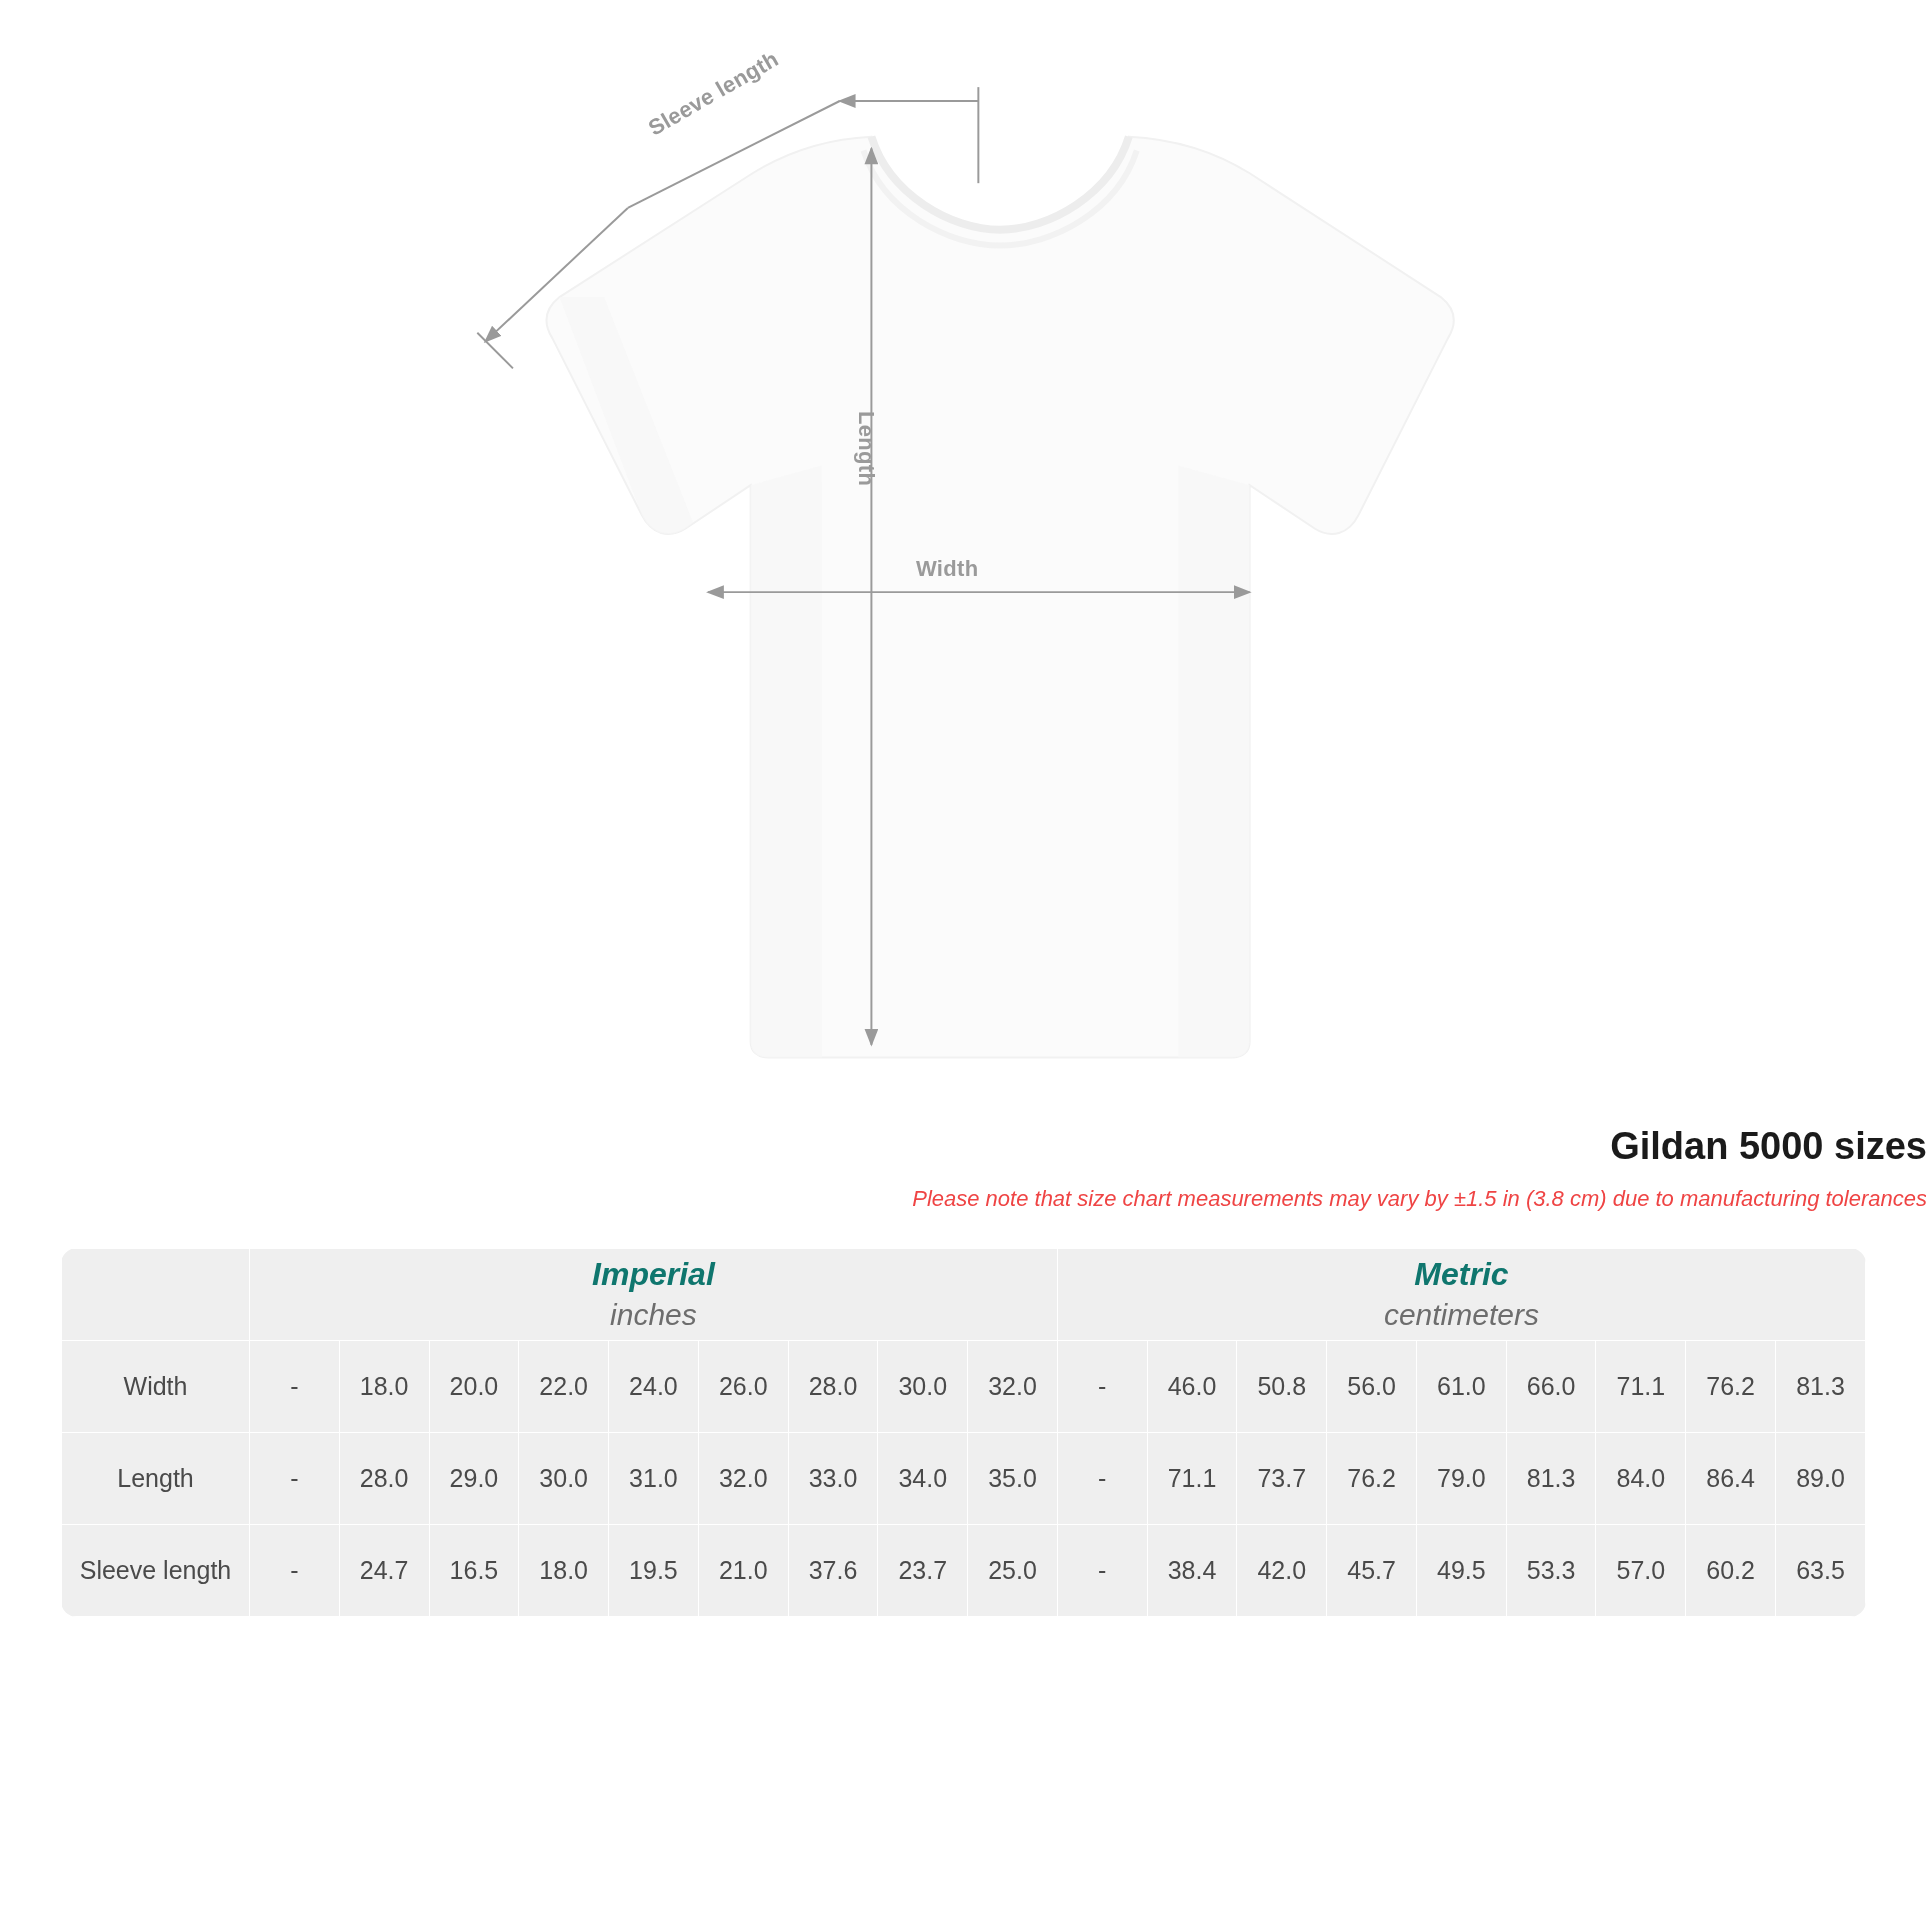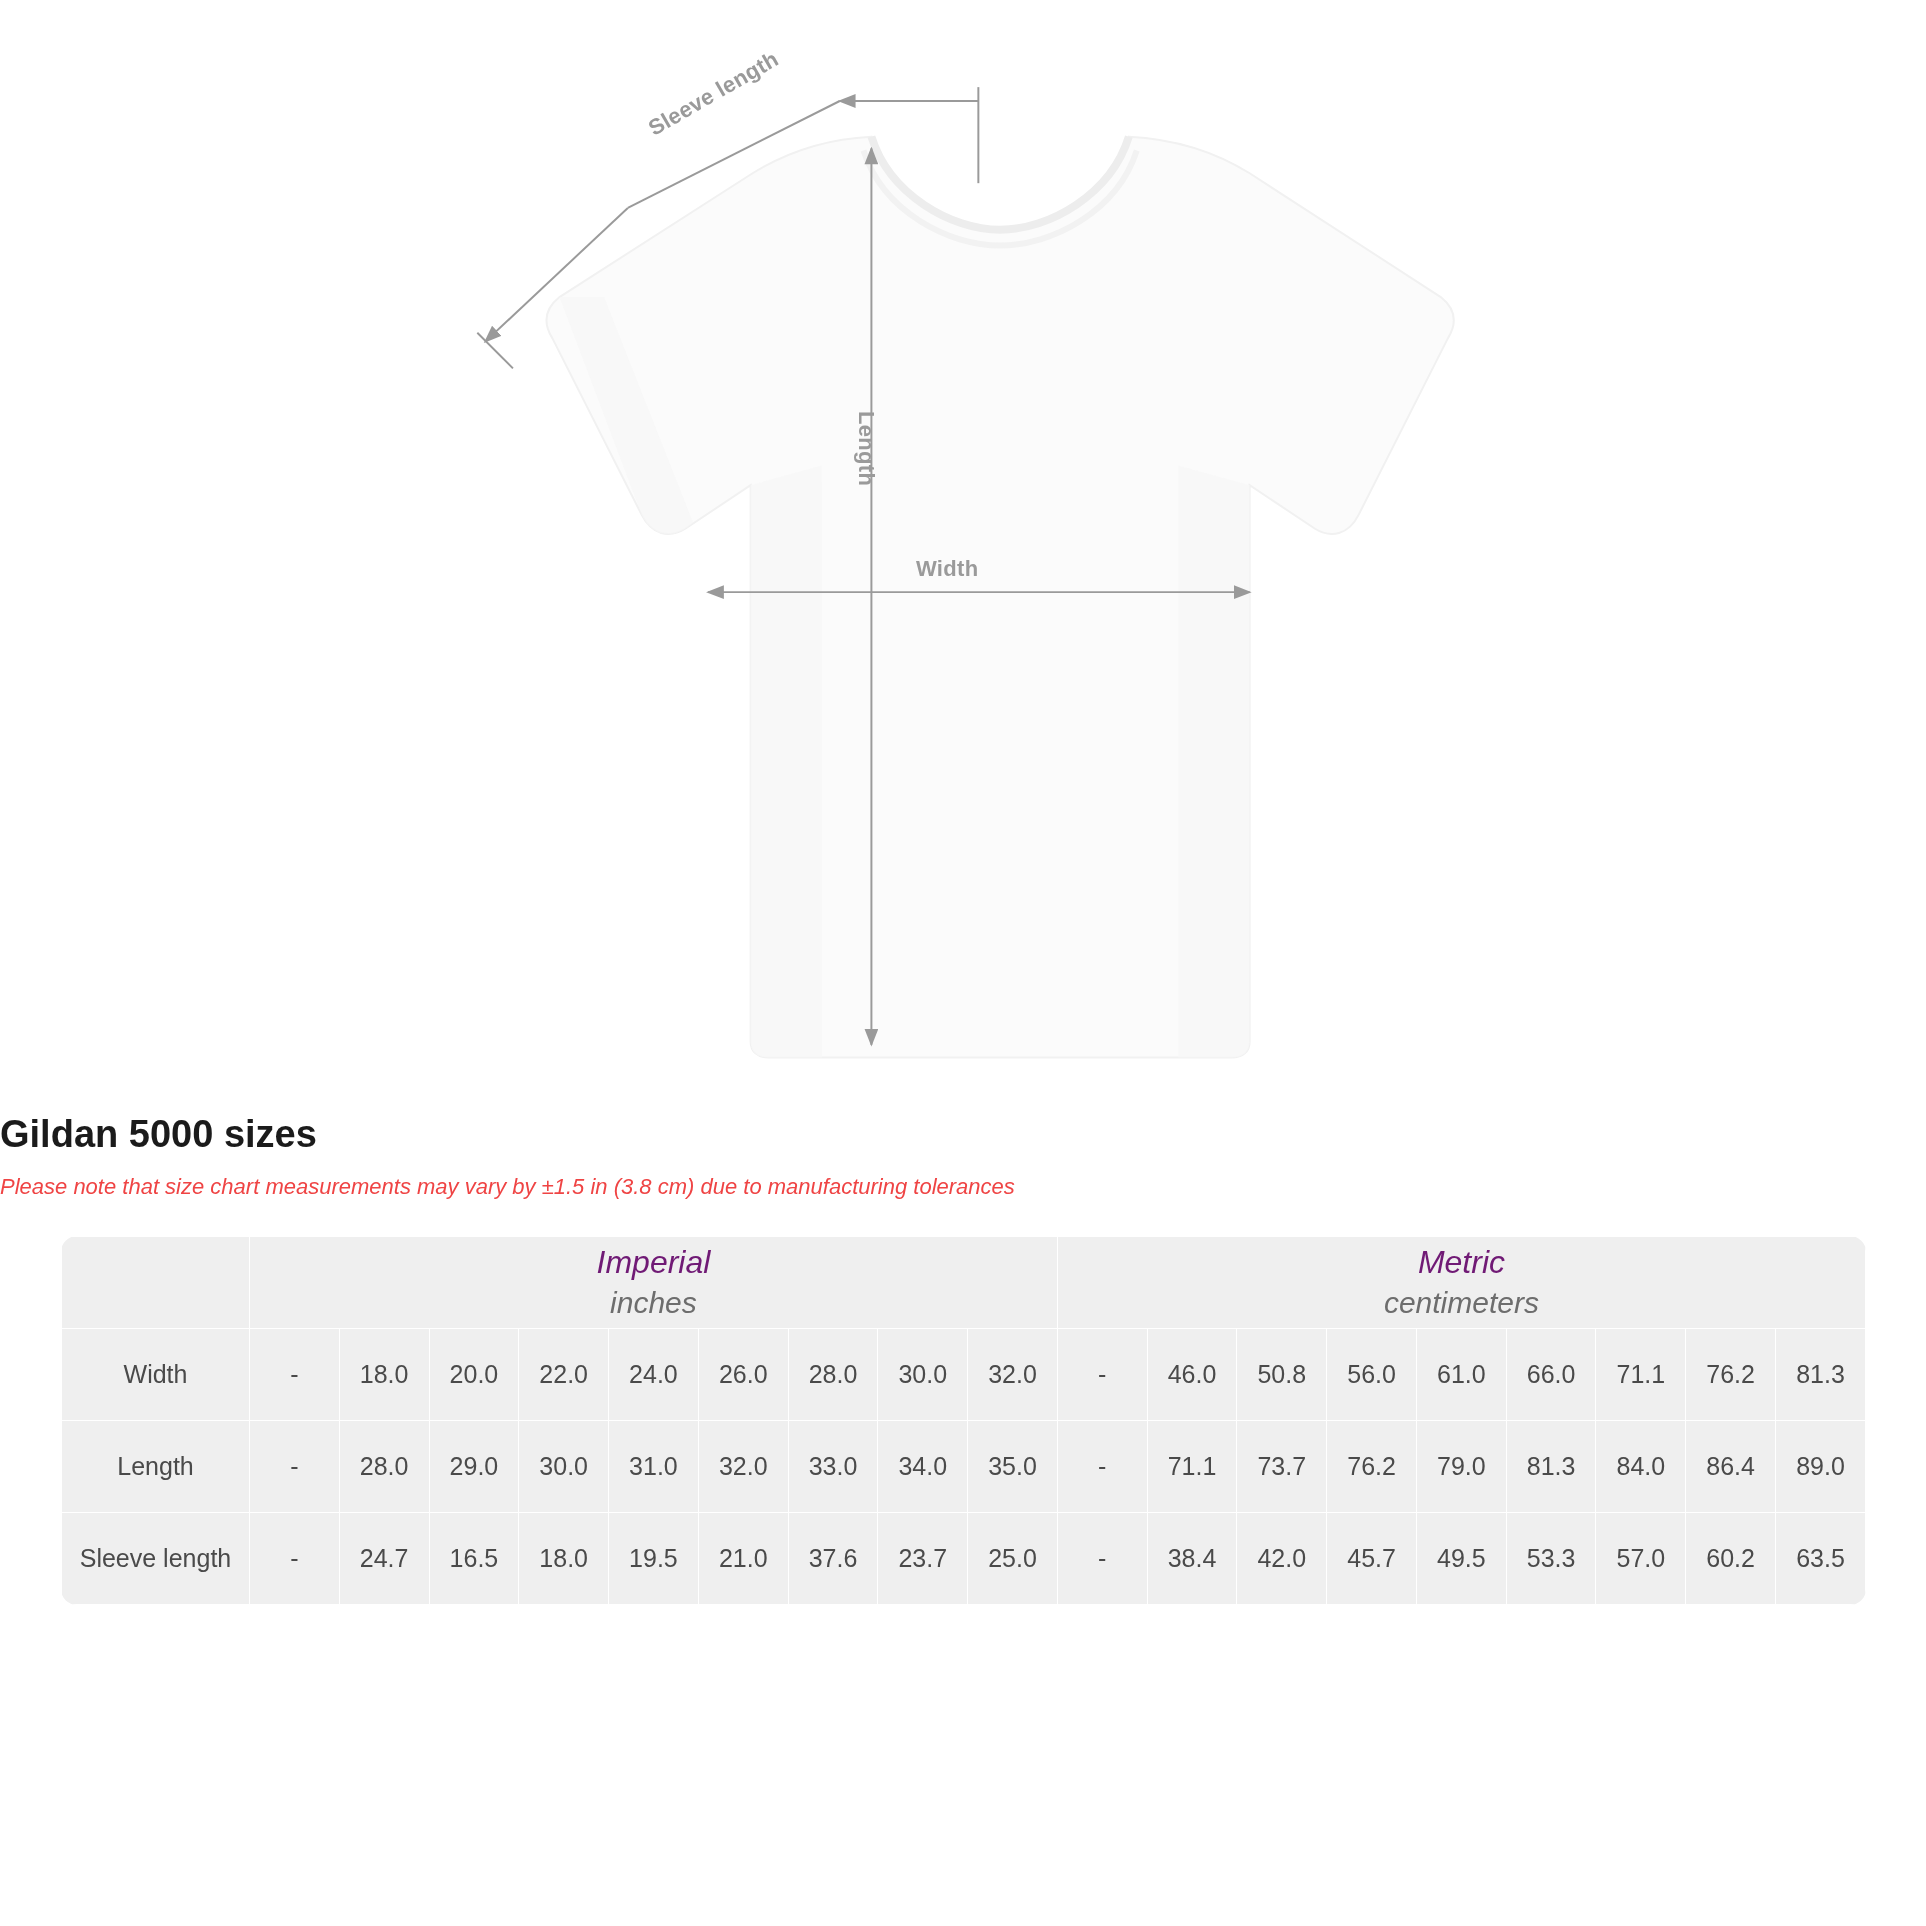--- a/index.html
+++ b/index.html
@@ -47,22 +47,22 @@
     transform: rotate(90deg);
     transform-origin: left top;
   }
   .dim-label.width {
     left: 916px;
     top: 556px;
   }
 
   
   .title-block {
-    text-align: left;
-    margin-top: 4px;
+    text-align: right;
+    margin-top: 16px;
   }
   .chart-title {
     font-size: 38px;
     font-weight: bold;
     color: #1b1b1b;
     margin: 0 0 18px 0;
   }
   .chart-note {
     font-size: 22px;
     font-style: italic;
@@ -92,22 +92,22 @@
     font-weight: normal;
   }
   .unit-header td {
     height: 149px;
     background: #e8e8e8;
     border: none;
   }
   .unit-name {
     font-size: 32px;
     font-style: italic;
-    font-weight: normal;
-    color: #701a75;
+    font-weight: bold;
+    color: #0f766e;
     line-height: 1.25;
   }
   .unit-sub {
     font-size: 30px;
     font-style: italic;
     color: #6d6d6d;
     line-height: 1.4;
   }
   .hdr-cell {
     font-weight: bold;

